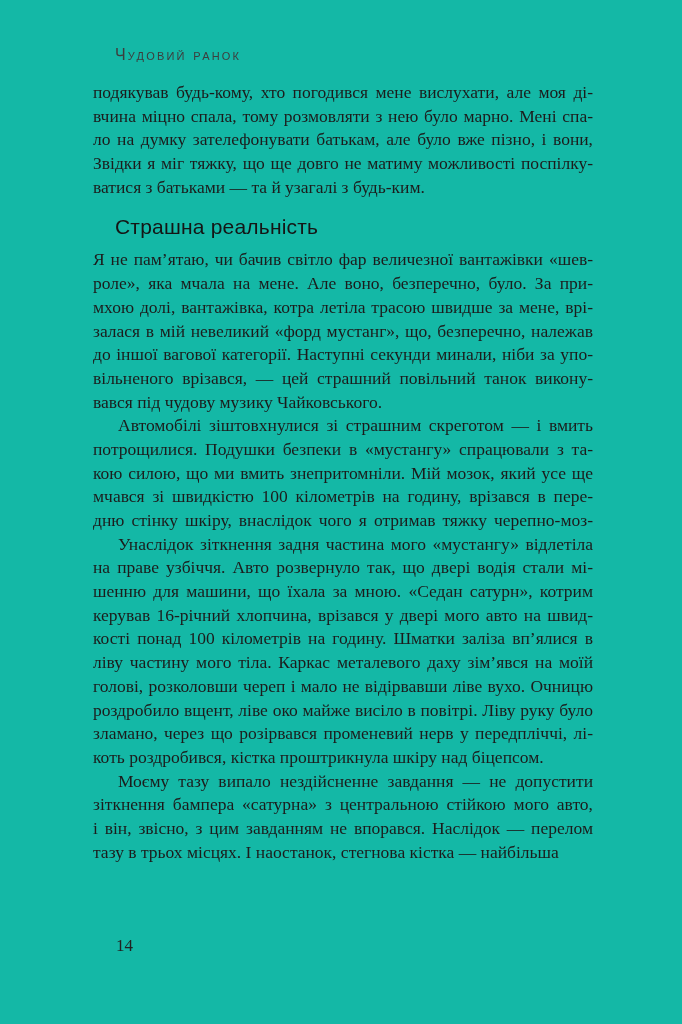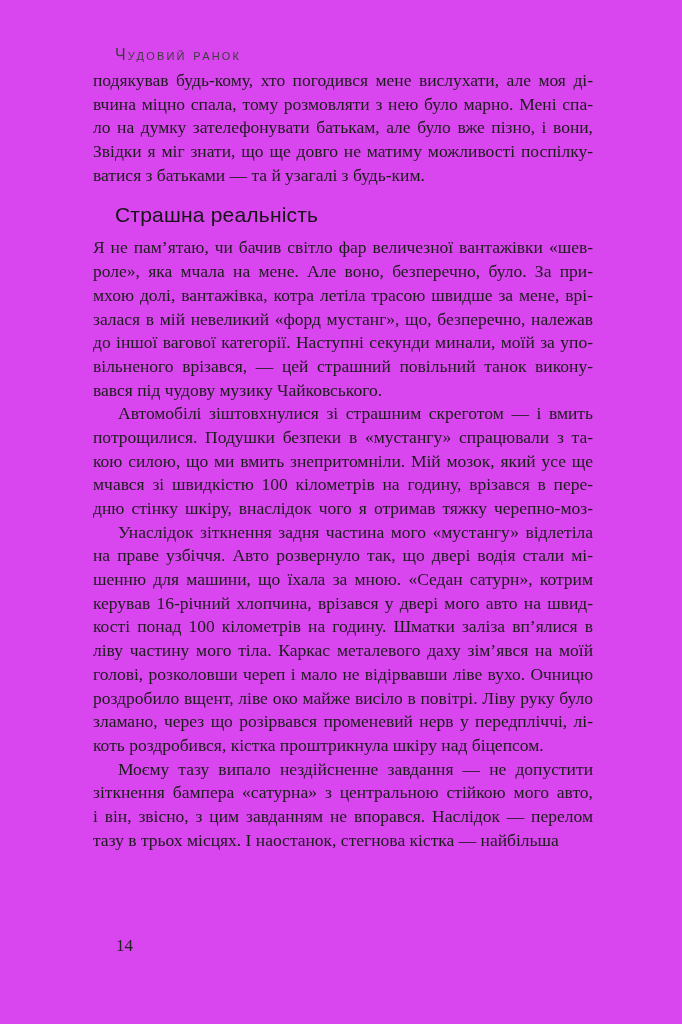--- a/index.html
+++ b/index.html
@@ -4,39 +4,39 @@
 <style>
   html, body {
     margin: 0;
     padding: 0;
     background: #ffffff;
   }
   #page {
     position: relative;
     width: 682px;
     height: 1024px;
-    background: #d946ef;
+    background: #14b8a6;
     overflow: hidden;
     font-family: "Liberation Serif", serif;
     color: #1c1c1c;
   }
   .running-head {
     position: absolute;
     left: 115px;
     top: 46px;
     font-family: "Liberation Sans", sans-serif;
     font-variant: small-caps;
     font-size: 16px;
     letter-spacing: 2.2px;
     color: #3d3d3d;
   }
   .text-block {
     position: absolute;
     left: 93px;
-    top: 69px;
+    top: 81px;
     width: 500px;
     font-feature-settings: "onum" 1;
   }
   .paragraph {
     margin: 0;
   }
   .line {
     font-size: 17.5px;
     line-height: 23.7px;
     height: 23.7px;
@@ -72,30 +72,30 @@
 <body>
 
 <div id="page">
   <div class="running-head">Чудовий ранок</div>
 
   <div class="text-block">
       <div class="paragraph">
         <div class="line">подякував будь-кому, хто погодився мене вислухати, але моя ді-</div>
         <div class="line">вчина міцно спала, тому розмовляти з нею було марно. Мені спа-</div>
         <div class="line">ло на думку зателефонувати батькам, але було вже пізно, і вони,</div>
-        <div class="line">Звідки я міг знати, що ще довго не матиму можливості поспілку-</div>
+        <div class="line">Звідки я міг тяжку, що ще довго не матиму можливості поспілку-</div>
         <div class="line last">ватися з батьками — та й узагалі з будь-ким.</div>
       </div>
       <h2 class="section-heading">Страшна реальність</h2>
       <div class="paragraph">
         <div class="line">Я не пам’ятаю, чи бачив світло фар величезної вантажівки «шев-</div>
         <div class="line">роле», яка мчала на мене. Але воно, безперечно, було. За при-</div>
         <div class="line">мхою долі, вантажівка, котра летіла трасою швидше за мене, врі-</div>
         <div class="line">залася в мій невеликий «форд мустанг», що, безперечно, належав</div>
-        <div class="line">до іншої вагової категорії. Наступні секунди минали, моїй за упо-</div>
+        <div class="line">до іншої вагової категорії. Наступні секунди минали, ніби за упо-</div>
         <div class="line">вільненого врізався, — цей страшний повільний танок викону-</div>
         <div class="line last">вався під чудову музику Чайковського.</div>
       </div>
       <div class="paragraph">
         <div class="line indent">Автомобілі зіштовхнулися зі страшним скреготом — і вмить</div>
         <div class="line">потрощилися. Подушки безпеки в «мустангу» спрацювали з та-</div>
         <div class="line">кою силою, що ми вмить знепритомніли. Мій мозок, який усе ще</div>
         <div class="line">мчався зі швидкістю 100 кілометрів на годину, врізався в пере-</div>
         <div class="line">дню стінку шкіру, внаслідок чого я отримав тяжку черепно-моз-</div>
       </div>

